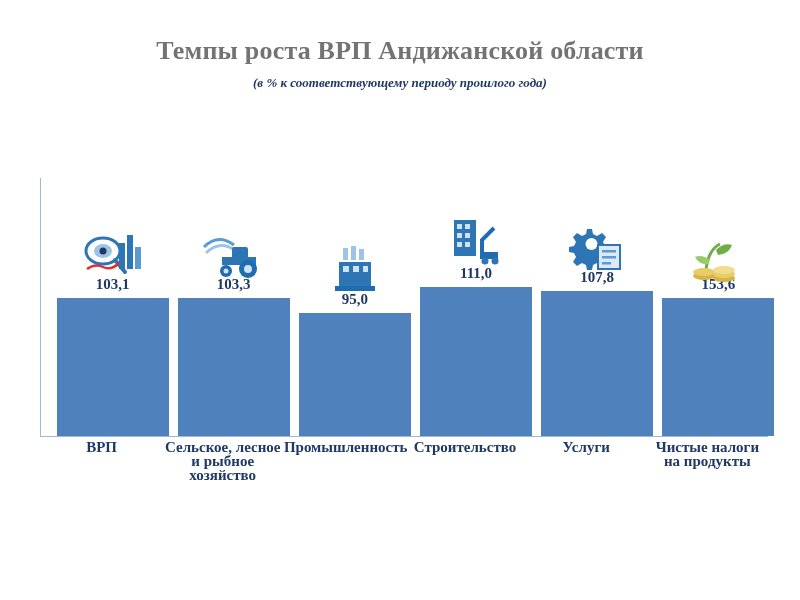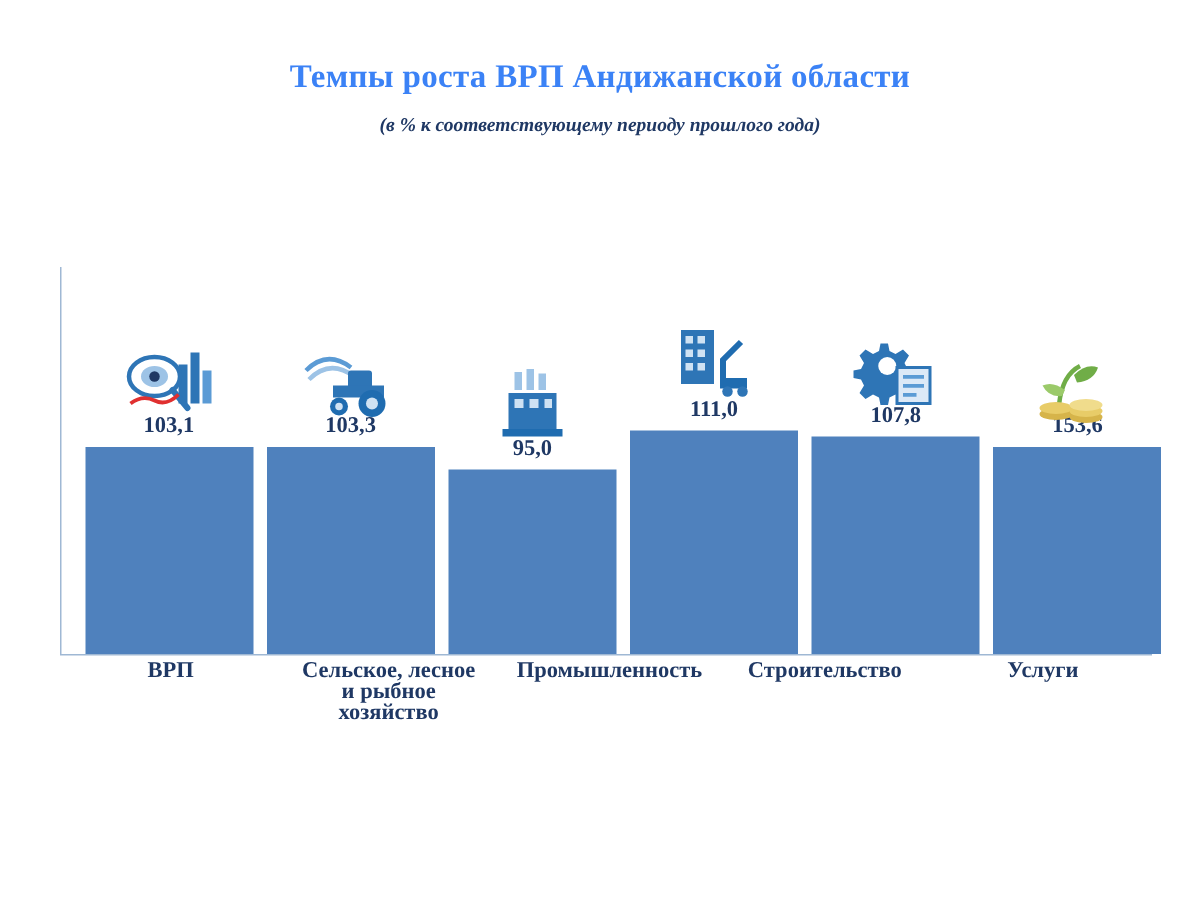--- a/index.html
+++ b/index.html
@@ -24,22 +24,22 @@
   .title-block {
     position: absolute;
     top: 38px;
     left: 0;
     width: 800px;
     text-align: center;
   }
   .title-line {
     font-family: "Liberation Serif", serif;
     font-weight: bold;
-    font-size: 22px;
-    color: #3b82f6;
+    font-size: 26px;
+    color: #737373;
     line-height: 26px;
     letter-spacing: 0.2px;
   }
   .subtitle-line {
     font-family: "Liberation Serif", serif;
     font-style: italic;
     font-weight: bold;
     font-size: 13px;
     color: #1f3864;
     line-height: 26px;
@@ -239,15 +239,16 @@
 
     </div>
   </div>
 
   <div class="cat-labels">
     <div class="cat-label">ВРП</div>
     <div class="cat-label">Сельское, лесное и рыбное хозяйство</div>
     <div class="cat-label">Промышленность</div>
     <div class="cat-label">Строительство</div>
     <div class="cat-label">Услуги</div>
+    <div class="cat-label">Чистые налоги  на продукты</div>
   </div>
 
 </div>
 
 </body></html>

